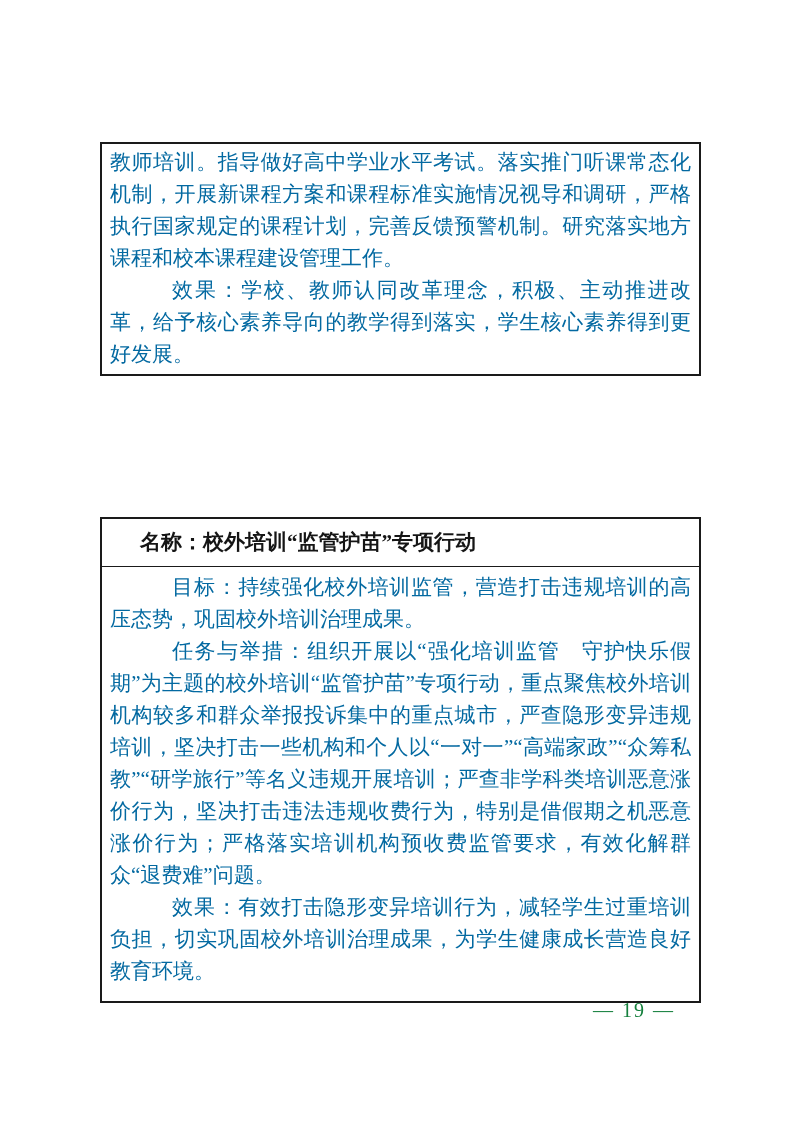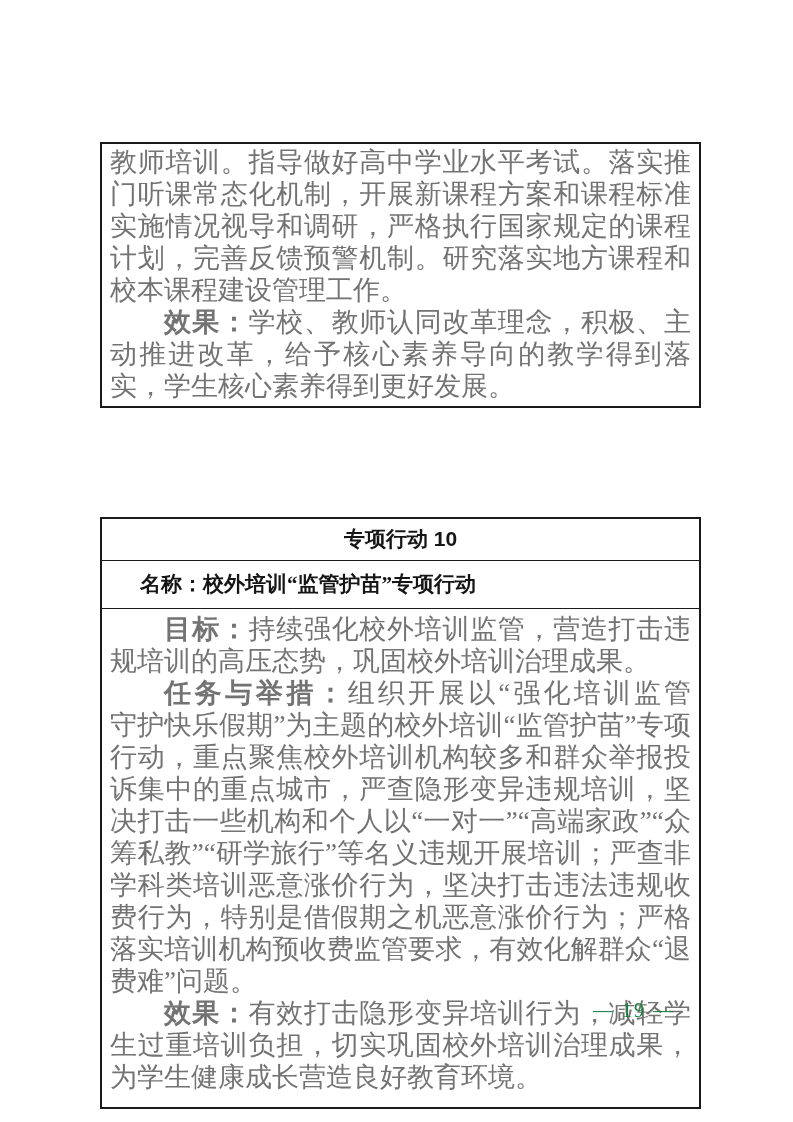--- a/index.html
+++ b/index.html
@@ -18,30 +18,31 @@
   .textbox {
     position: absolute;
     left: 100px;
     width: 601px;
     border: 2px solid #1a1a1a;
     background: #ffffff;
   }
   .box-plain { top: 142px; padding: 2px 8px 4px 8px; }
   .box-table { top: 517px; }
   .para {
-    font-size: 27px;
+    font-size: 21px;
     line-height: 32px;
     text-align: justify;
-    color: #737373;
+    color: #0369a1;
   }
   .para.indent { text-indent: 2em; }
   .para .label {
     font-family: "Liberation Sans", "DejaVu Sans", sans-serif;
-    font-weight: 700;
+    font-weight: 400;
     letter-spacing: 0.5px;
+    margin-left: 20px;
   }
   .row-title {
     height: 42px;
     line-height: 40px;
     text-align: center;
     font-family: "Liberation Sans", "DejaVu Sans", sans-serif;
     font-weight: 700;
     font-size: 21px;
     border-bottom: 1px solid #1a1a1a;
     color: #151515;
@@ -75,21 +76,20 @@
   <section class="textbox box-plain">
     <p class="para">
       <span>教师培训。指导做好高中学业水平考试。落实推门听课常态化机制，开展新课程方案和课程标准实施情况视导和调研，严格执行国家规定的课程计划，完善反馈预警机制。研究落实地方课程和校本课程建设管理工作。</span>
     </p>
     <p class="para indent">
       <span class="label">效果：</span><span>学校、教师认同改革理念，积极、主动推进改革，给予核心素养导向的教学得到落实，学生核心素养得到更好发展。</span>
     </p>
   </section>
 
   <section class="textbox box-table">
-    <div class="row-title">专项行动 10</div>
     <div class="row-name">名称：校外培训“监管护苗”专项行动</div>
     <div class="row-body">
       <p class="para indent">
         <span class="label">目标：</span><span>持续强化校外培训监管，营造打击违规培训的高压态势，巩固校外培训治理成果。</span>
       </p>
       <p class="para indent">
         <span class="label">任务与举措：</span><span>组织开展以“强化培训监管　守护快乐假期”为主题的校外培训“监管护苗”专项行动，重点聚焦校外培训机构较多和群众举报投诉集中的重点城市，严查隐形变异违规培训，坚决打击一些机构和个人以“一对一”“高端家政”“众筹私教”“研学旅行”等名义违规开展培训；严查非学科类培训恶意涨价行为，坚决打击违法违规收费行为，特别是借假期之机恶意涨价行为；严格落实培训机构预收费监管要求，有效化解群众“退费难”问题。</span>
       </p>
       <p class="para indent">
         <span class="label">效果：</span><span>有效打击隐形变异培训行为，减轻学生过重培训负担，切实巩固校外培训治理成果，为学生健康成长营造良好教育环境。</span>

